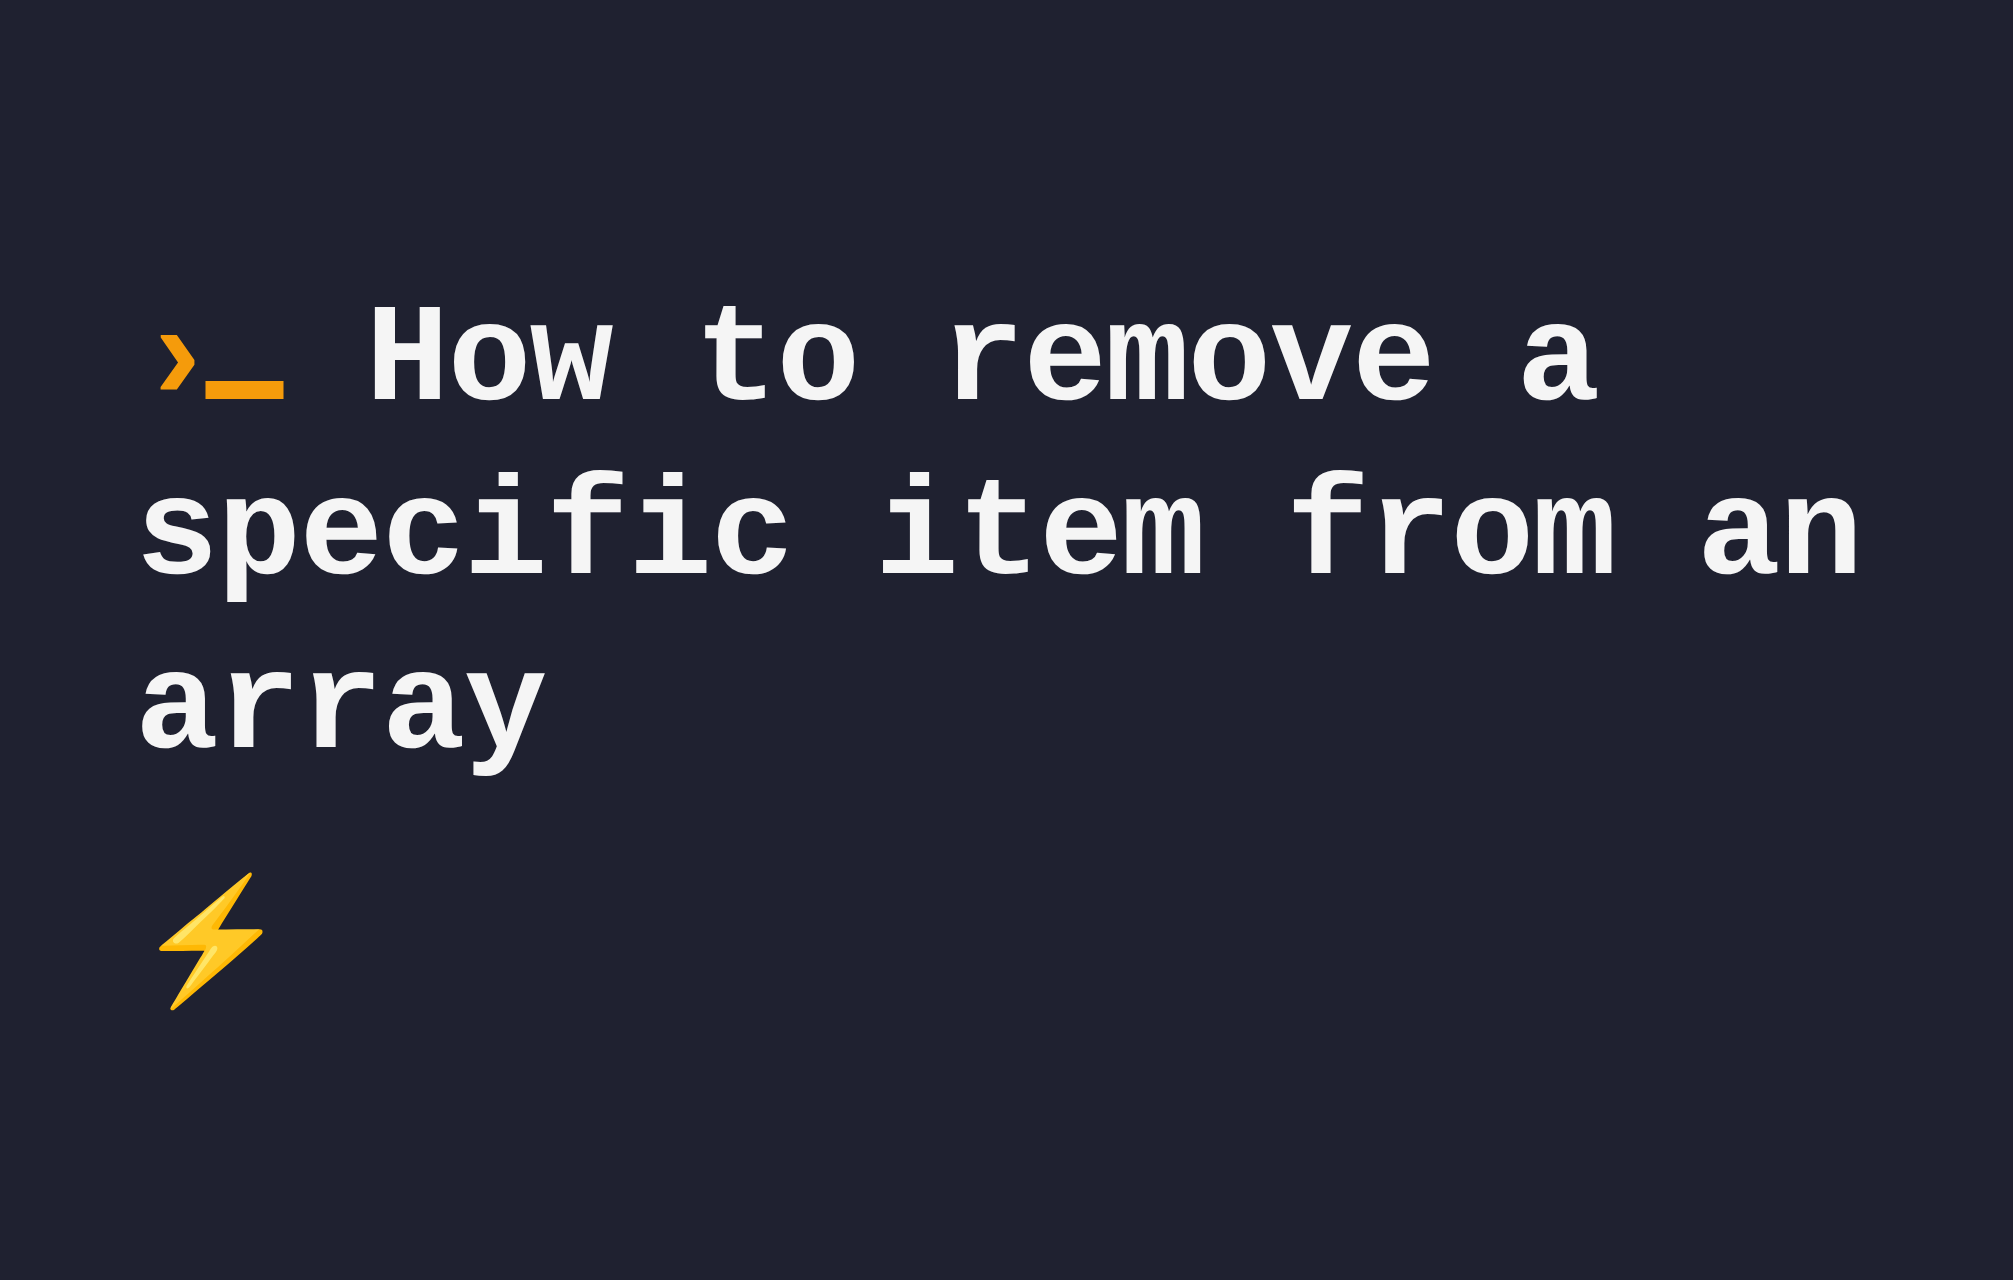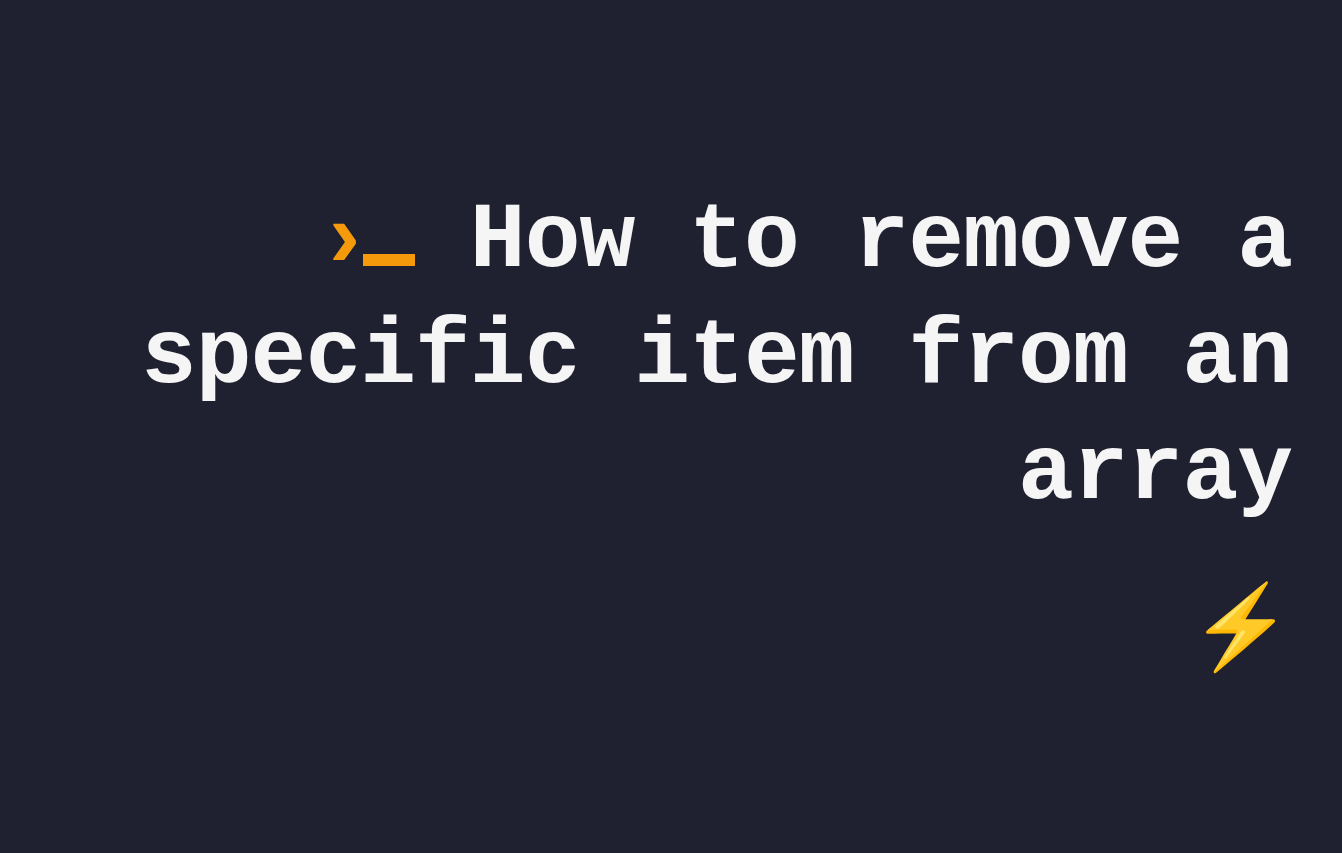--- a/index.html
+++ b/index.html
@@ -13,21 +13,20 @@
       background-color: #1f2130;
       display: flex;
       align-items: center;
       padding-left: 90px;
       padding-right: 50px;
       overflow: hidden;
     }
     .content {
       display: flex;
       flex-direction: column;
-      text-align: right;
     }
     .title-block {
       font-family: 'Courier New', Courier, monospace;
       font-size: 93px;
       font-weight: 600;
       color: #f5f5f5;
       line-height: 1.25;
       letter-spacing: -1px;
     }
     .prompt-symbol {

